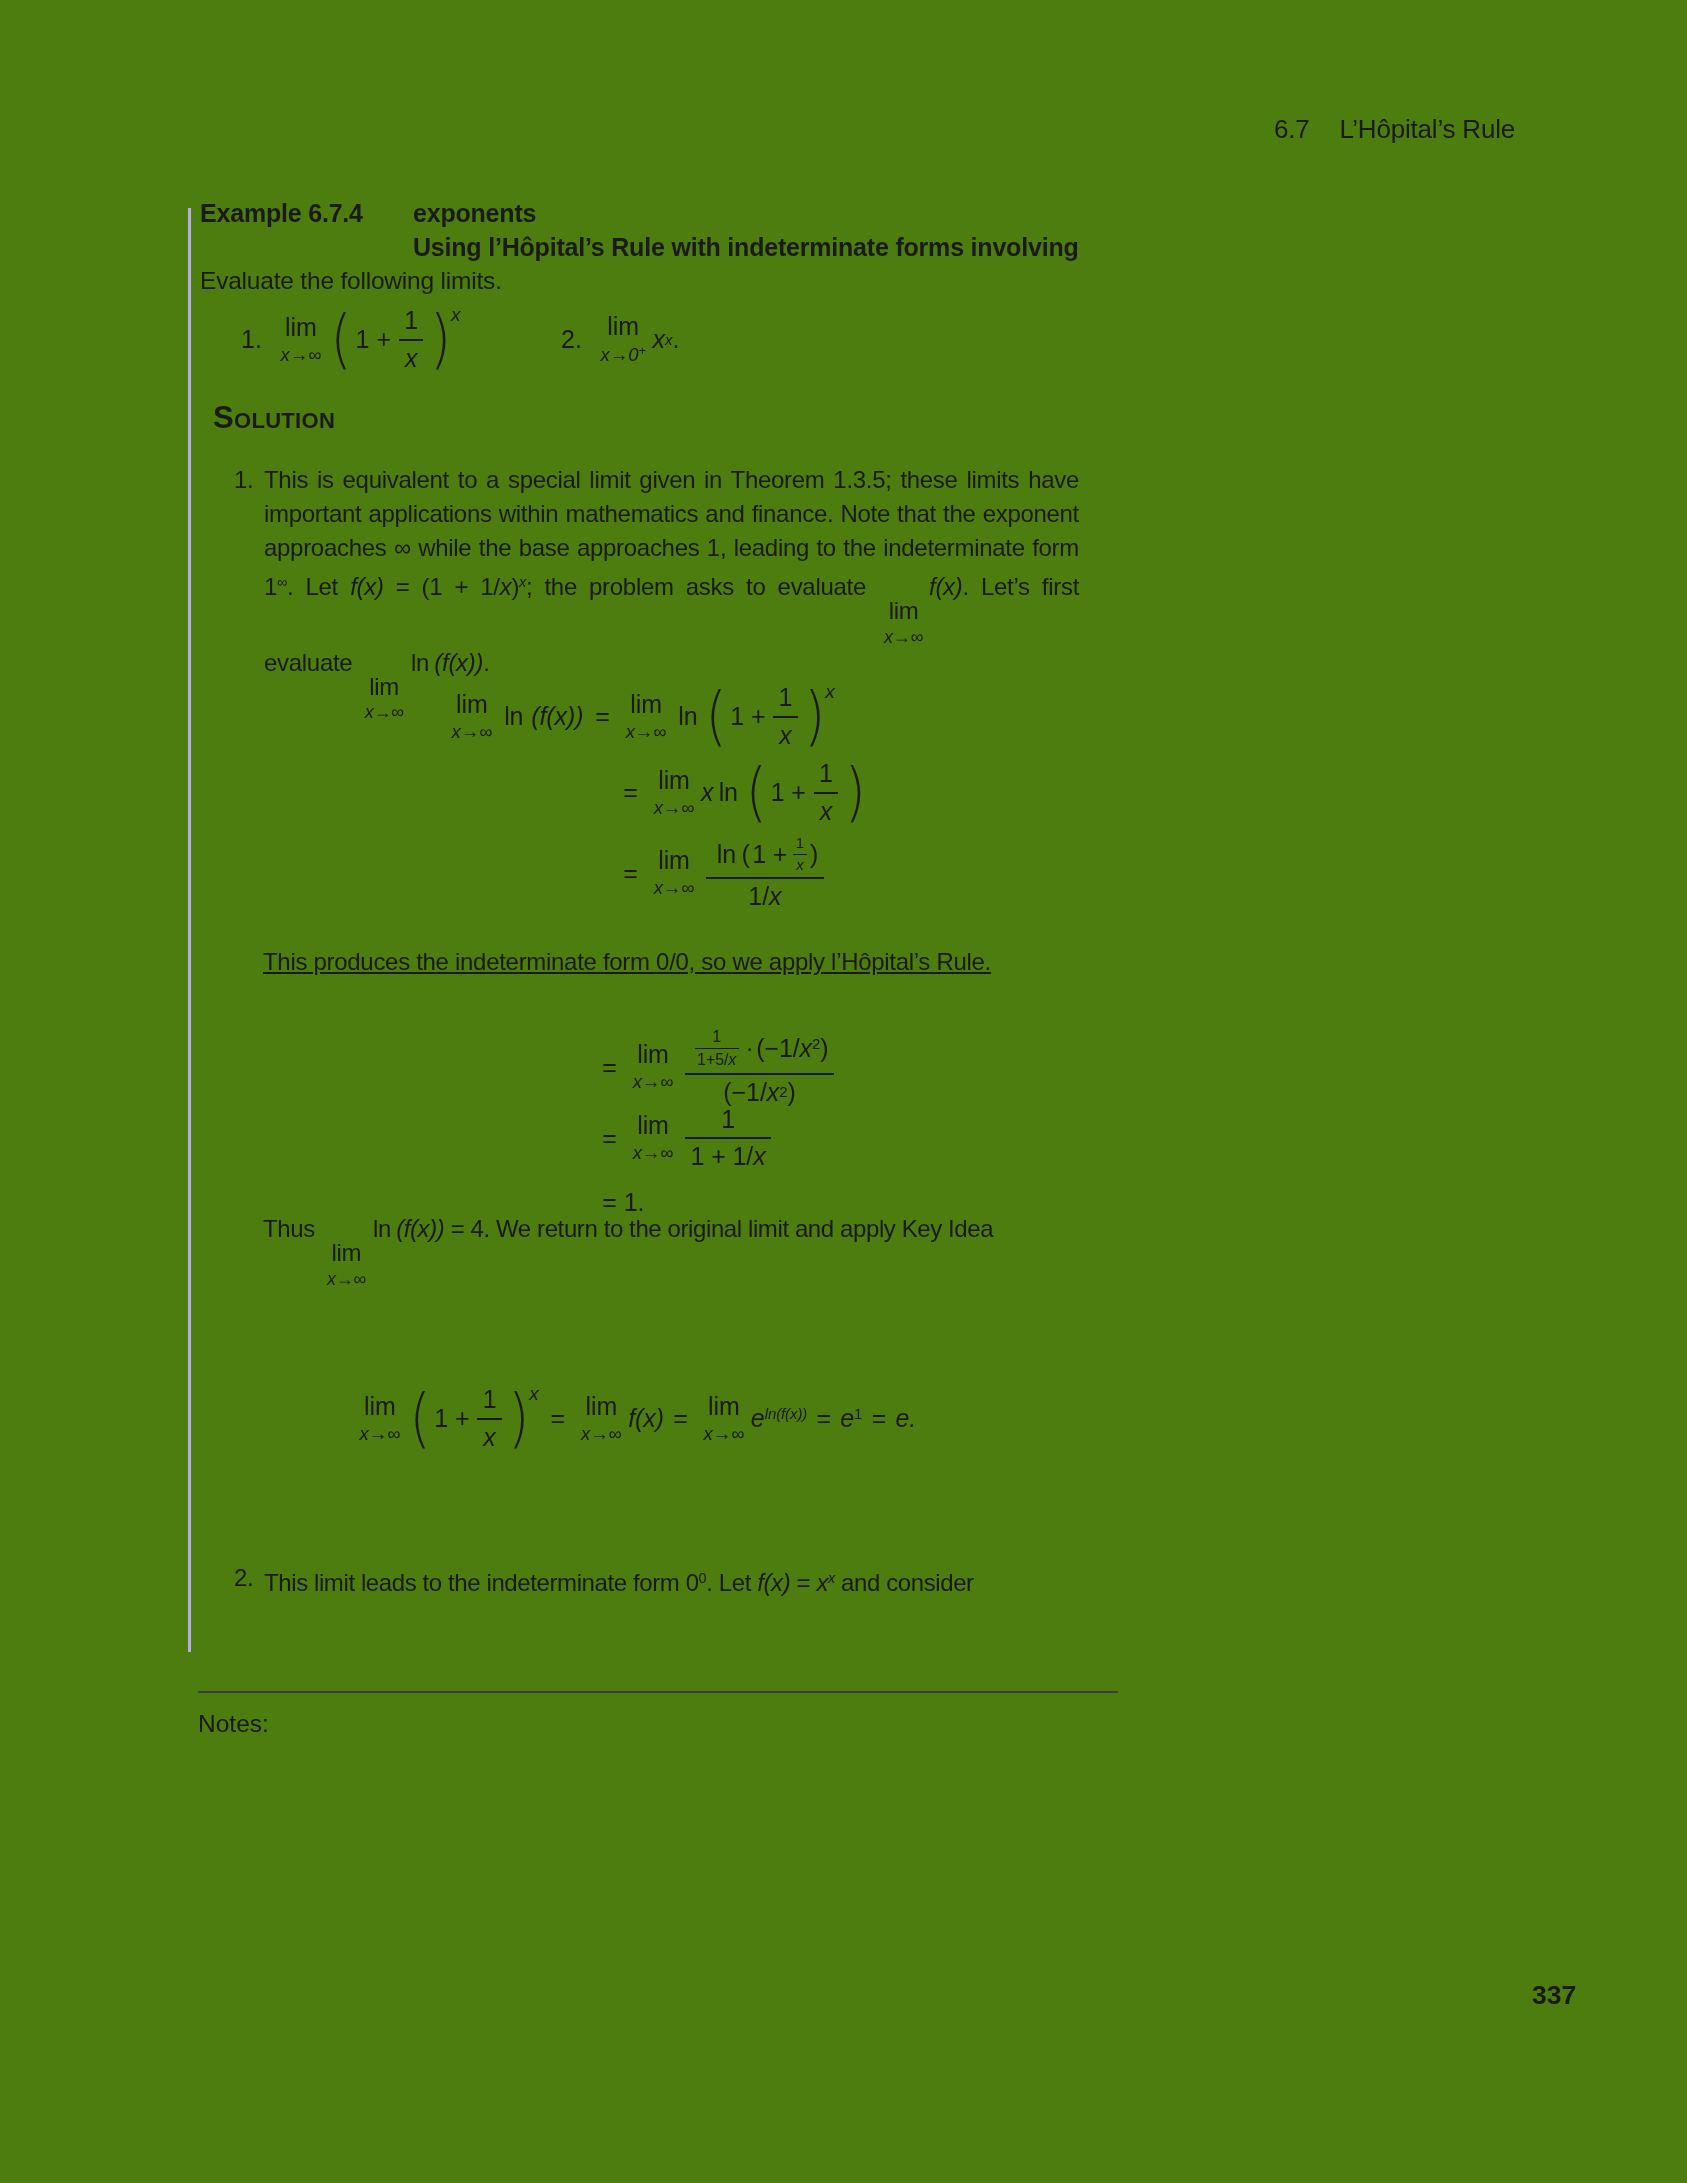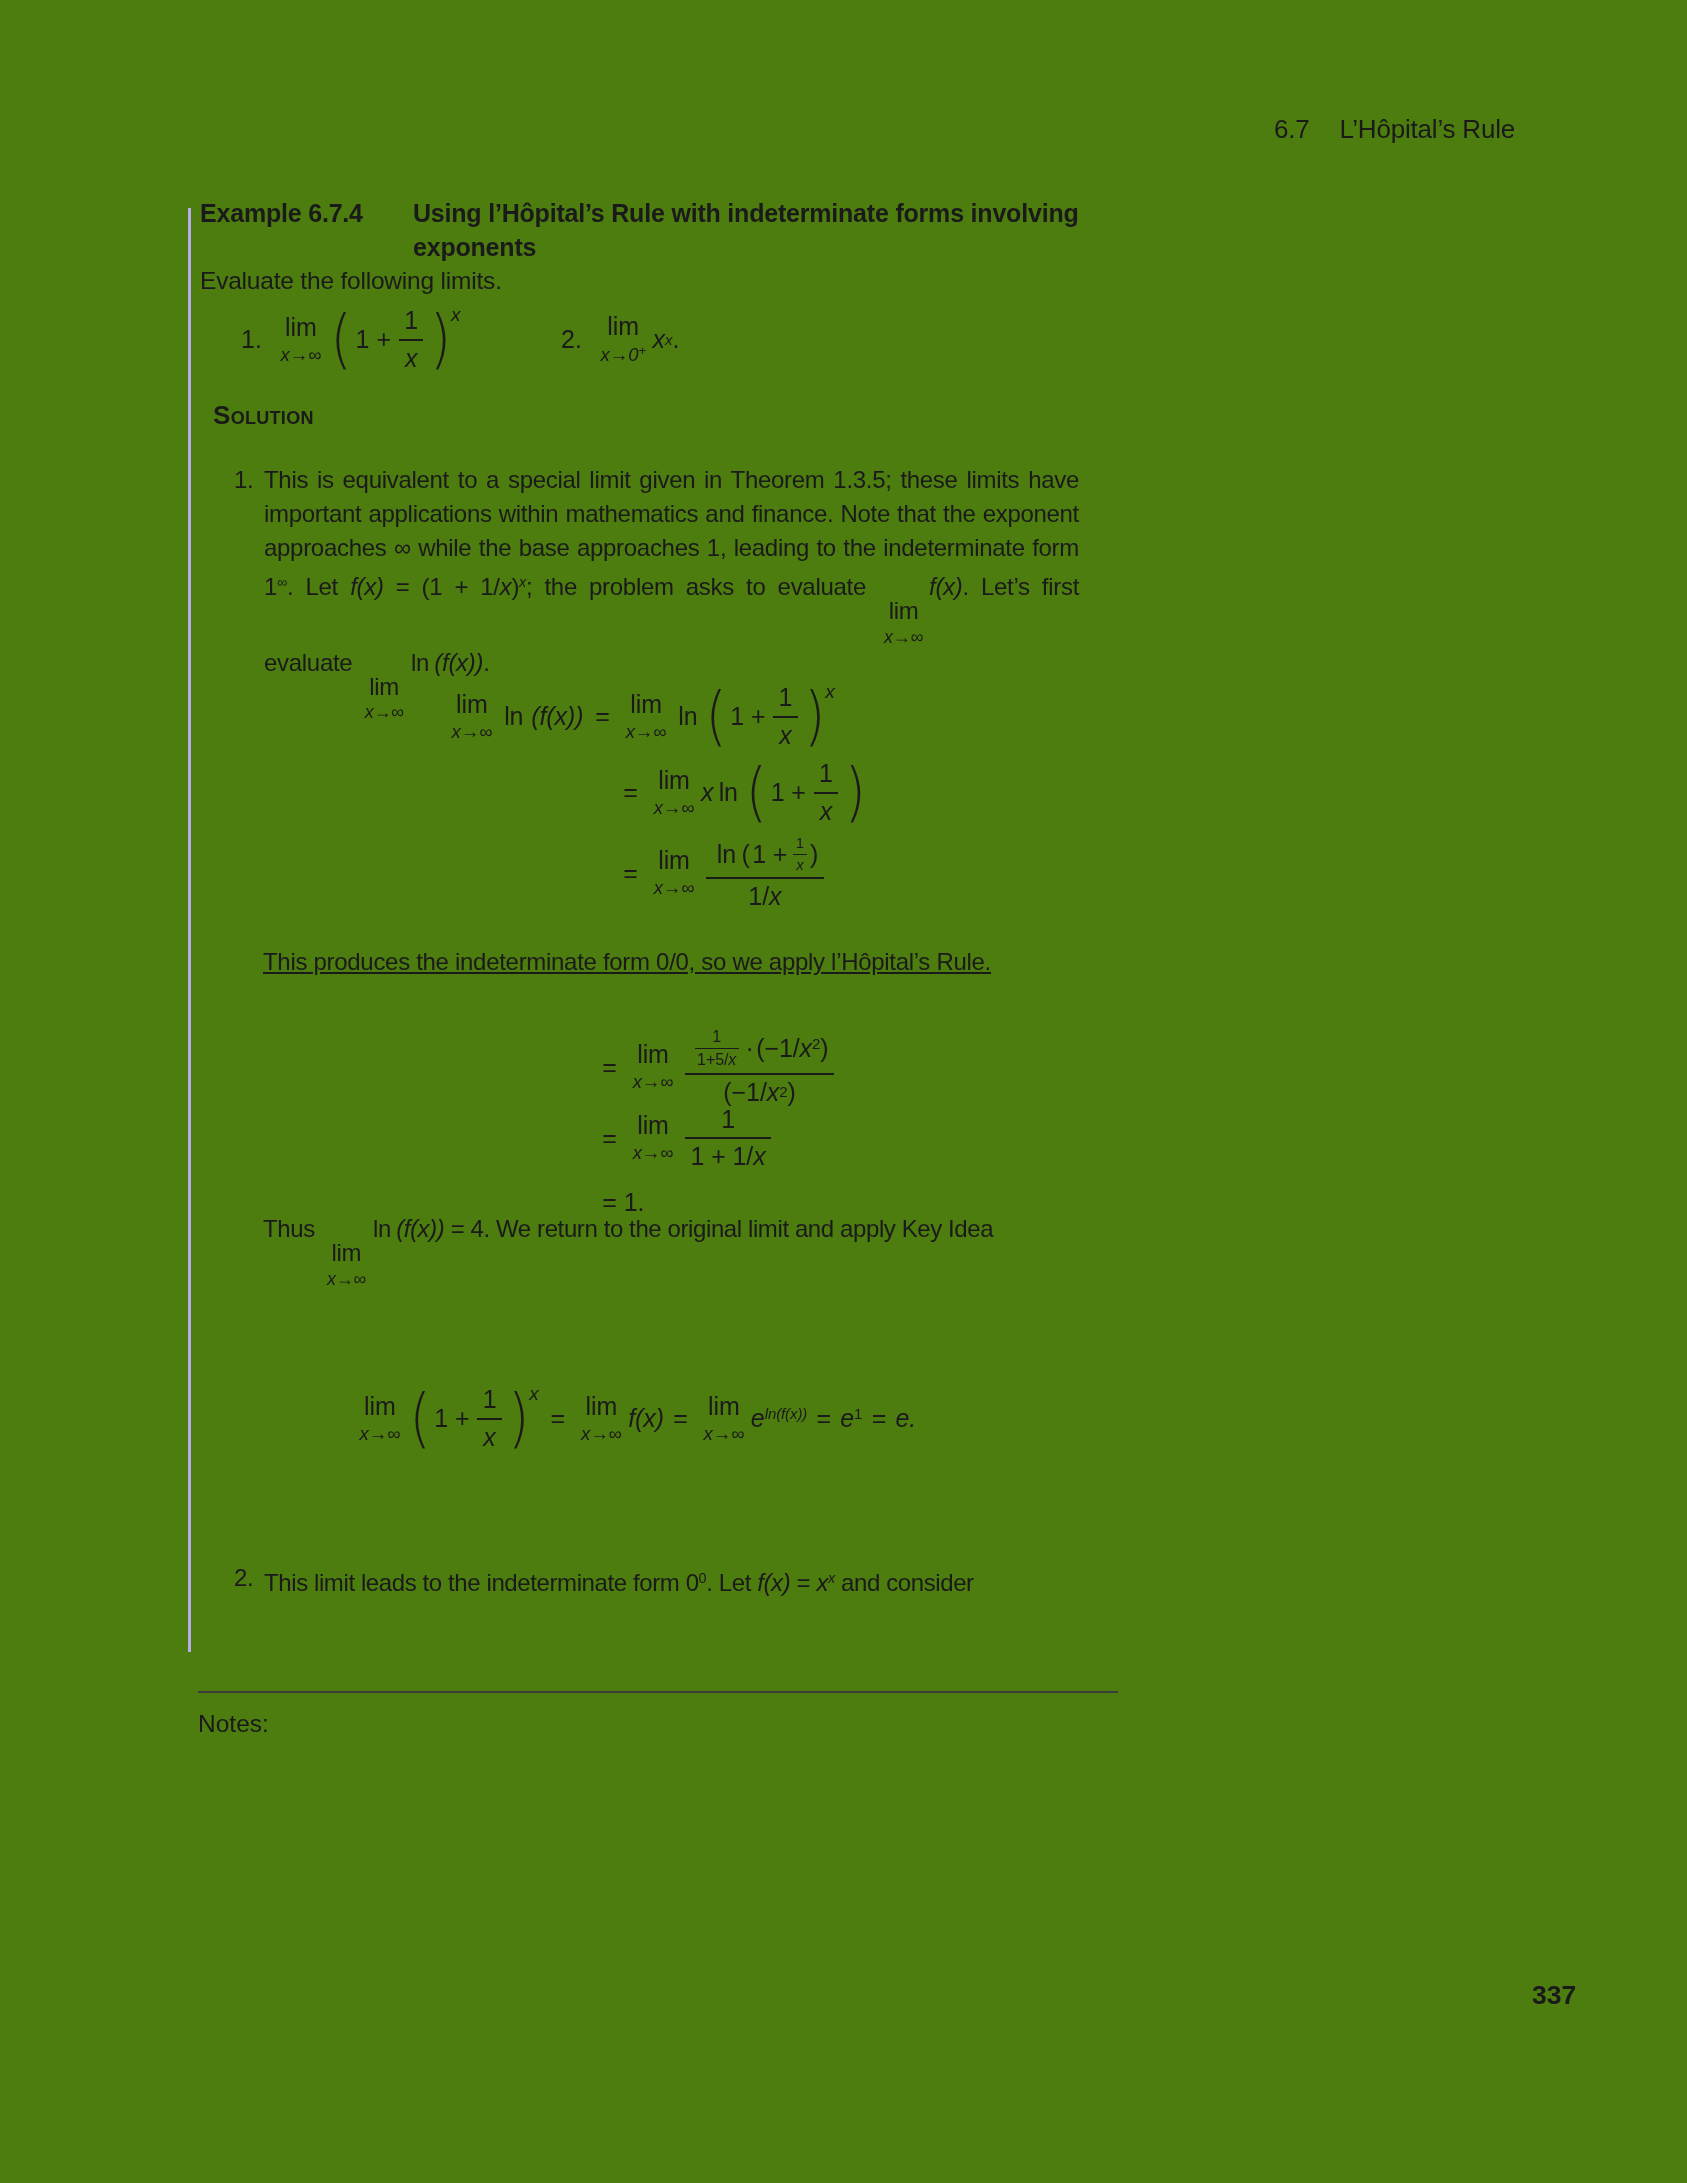--- a/index.html
+++ b/index.html
@@ -54,21 +54,21 @@
   .d2r2{left:593px;top:1095px;height:86px;}
   .d2r3{left:593px;top:1183px;height:38px;}
   .d3{left:353px;top:1367px;height:103px;}
   .eq{margin:0 9.3px;}
   .op{margin:0 5.3px;}
   .m{margin:0 2.6px;}
   .sup{font-size:60%;vertical-align:0.55em;font-style:italic;}
   .sup.up{font-style:normal;}
   .it{font-style:italic;}
   
-  .sol{position:absolute;left:213px;top:400px;font-variant:small-caps;font-weight:700;font-size:26px;letter-spacing:0.3px;text-align:right;}
+  .sol{position:absolute;left:213px;top:400px;font-variant:small-caps;font-weight:700;font-size:31px;letter-spacing:0.3px;text-align:right;}
   .li{position:absolute;display:flex;font-size:24px;line-height:34px;letter-spacing:-0.3px;}
   .li1{left:234px;top:463px;width:847px;}
   .li .mark{flex:0 0 30px;}
   .li .body{width:815px;}
   .just{text-align:justify;}
   .li2{left:234px;top:1561px;}
   .nowrap{white-space:nowrap;width:auto;letter-spacing:-0.4px;}
   .ilim{display:inline-flex;flex-direction:column;align-items:center;line-height:1;vertical-align:-24px;margin:0 6px;}
   .ilim .w{font-size:24px;}
   .ilim .s{font-size:18px;margin-top:4.6px;font-style:italic;}
@@ -88,22 +88,22 @@
 
   <div class="header">
     <span class="hnum">6.7</span><span>L’Hôpital’s Rule</span>
   </div>
 
   <div class="exbar"></div>
 
   <div class="exhead">
     <div class="exlabel">Example 6.7.4</div>
     <div class="extitle">
+      <div>exponents</div>
       <div>Using l’Hôpital’s Rule with indeterminate forms involving</div>
-      <div>exponents</div>
     </div>
   </div>
 
   <div class="intro">Evaluate the following limits.</div>
 
   <div class="prob prob1">
     <span class="pnum">1.</span>
     <span class="lim">
       <span class="w">lim</span>
       <span class="s">x→∞</span>

